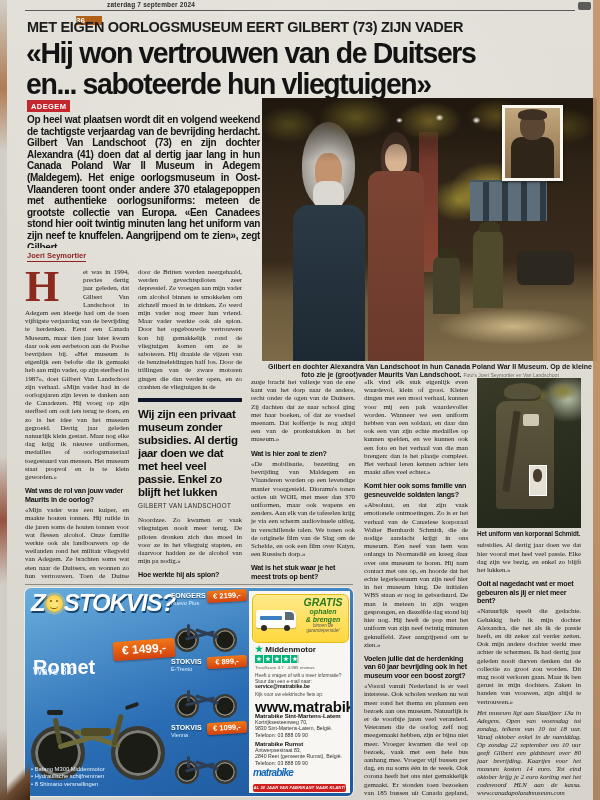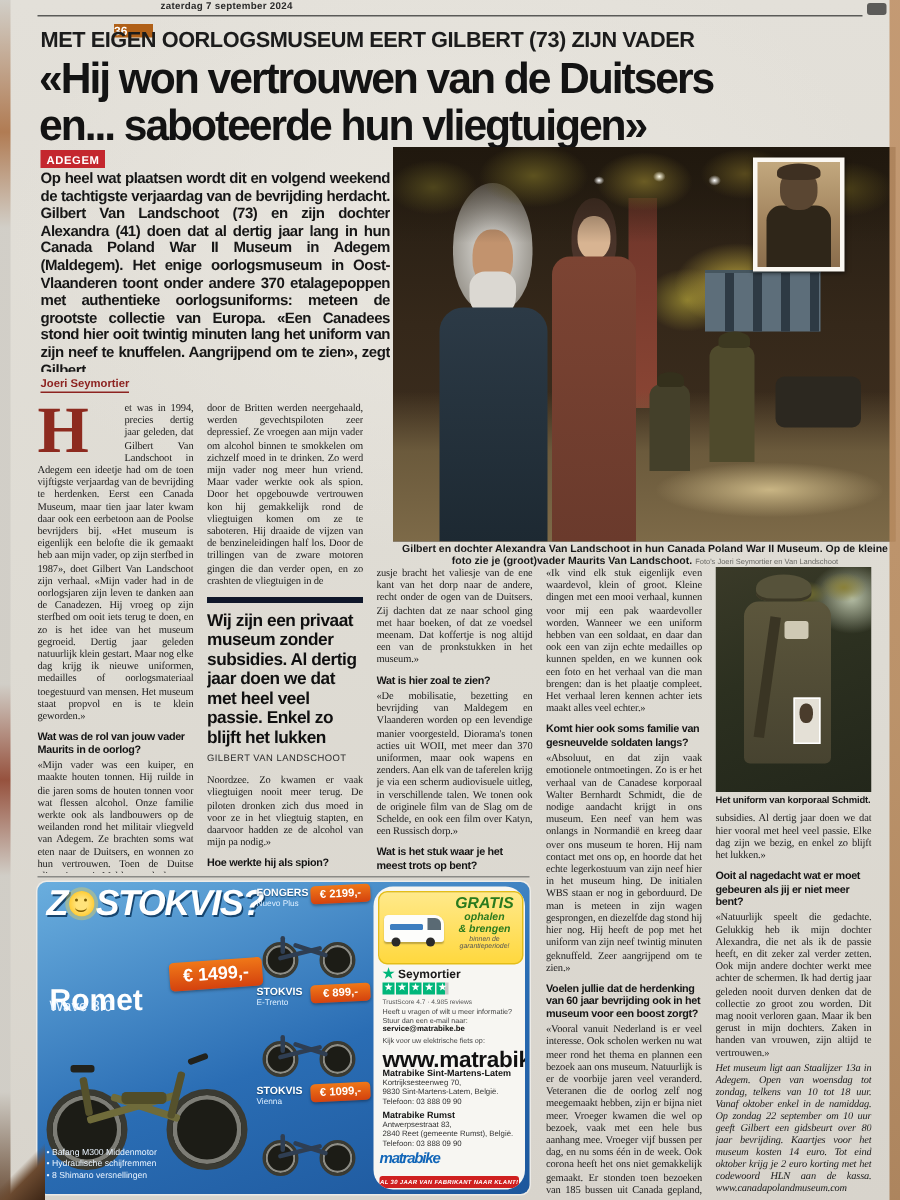--- a/index.html
+++ b/index.html
@@ -173,21 +173,21 @@
   .bc-model{position:absolute;left:0;top:8px;font-size:5.5px;color:#dceeff;}
   .bc-price{left:36px;top:-2px;width:40px;height:12px;font-size:7.5px;line-height:12px;transform:rotate(-3deg);}
   .mini-bike{position:absolute;left:4px;top:20px;width:64px;height:38px;}
   .mini-bike .wheel{border-width:2px;box-shadow:inset 0 0 0 1.5px #8d8d86;}
   .mini-bike .w1{left:0;top:16px;width:20px;height:20px;}
   .mini-bike .w2{left:38px;top:16px;width:20px;height:20px;}
   .mini-bike .f1{left:10px;top:22px;width:30px;height:3px;transform:rotate(-14deg);background:#2f3e52;}
   .mini-bike .f2{left:20px;top:20px;width:24px;height:3px;transform:rotate(18deg);background:#2f3e52;}
   .mini-bike .f3{left:12px;top:12px;width:3px;height:12px;background:#2f3e52;}
   
-  #ad-panel{left:224px;top:3px;width:101px;height:202px;background:#f7f6f2;border-radius:13px;overflow:hidden;}
+  #ad-panel{left:224px;top:3px;width:101px;height:202px;background:#f7f6f2;border-radius:0;overflow:hidden;}
   #gratis-box{left:3px;top:3px;width:95px;height:47px;border-radius:6px;border:1px solid #e4bd18;
       background:linear-gradient(180deg,#ffe98a,#ffd83e);}
   .van{left:3px;top:15px;width:40px;height:18px;background:#fdfdfb;border-radius:3px 6px 2px 2px;box-shadow:0 1px 1px rgba(0,0,0,.25);}
   .van i{position:absolute;}
   .van .win{right:2px;top:2px;width:9px;height:8px;background:#5a6a74;border-radius:0 4px 0 0;}
   .van .wh1{left:5px;bottom:-3px;width:6px;height:6px;background:#2a2a2a;border-radius:50%;}
   .van .wh2{right:6px;bottom:-3px;width:6px;height:6px;background:#2a2a2a;border-radius:50%;}
   .van .logo{left:4px;top:6px;width:22px;height:4px;background:#3d7ec0;border-radius:1px;}
   #gratis-text{left:46px;top:2px;width:48px;text-align:center;font-style:italic;color:#2a7a1e;}
   #gratis-text .g1{font-size:10.5px;font-weight:800;line-height:11px;}
@@ -390,21 +390,21 @@
       <div class="abs" id="gratis-text">
         <div class="g1">GRATIS</div>
         <div class="g2">ophalen</div>
         <div class="g3">&amp; brengen</div>
         <div class="g4">binnen de</div>
         <div class="g4">garantieperiode!</div>
       </div>
     </div>
     <div class="abs" id="tp">
       <span class="tp-star">★</span>
-      <span>Seymortier</span>
+      <span>Middenmotor</span>
     </div>
     <div class="abs" id="tp-stars">
       <b>★</b>
         <b>★</b>
         <b>★</b>
         <b>★</b>
         <b>★</b>
     </div>
     <div class="abs" id="tp-score">
       <span>TrustScore 4.7</span> · <span>4.985 reviews</span>

